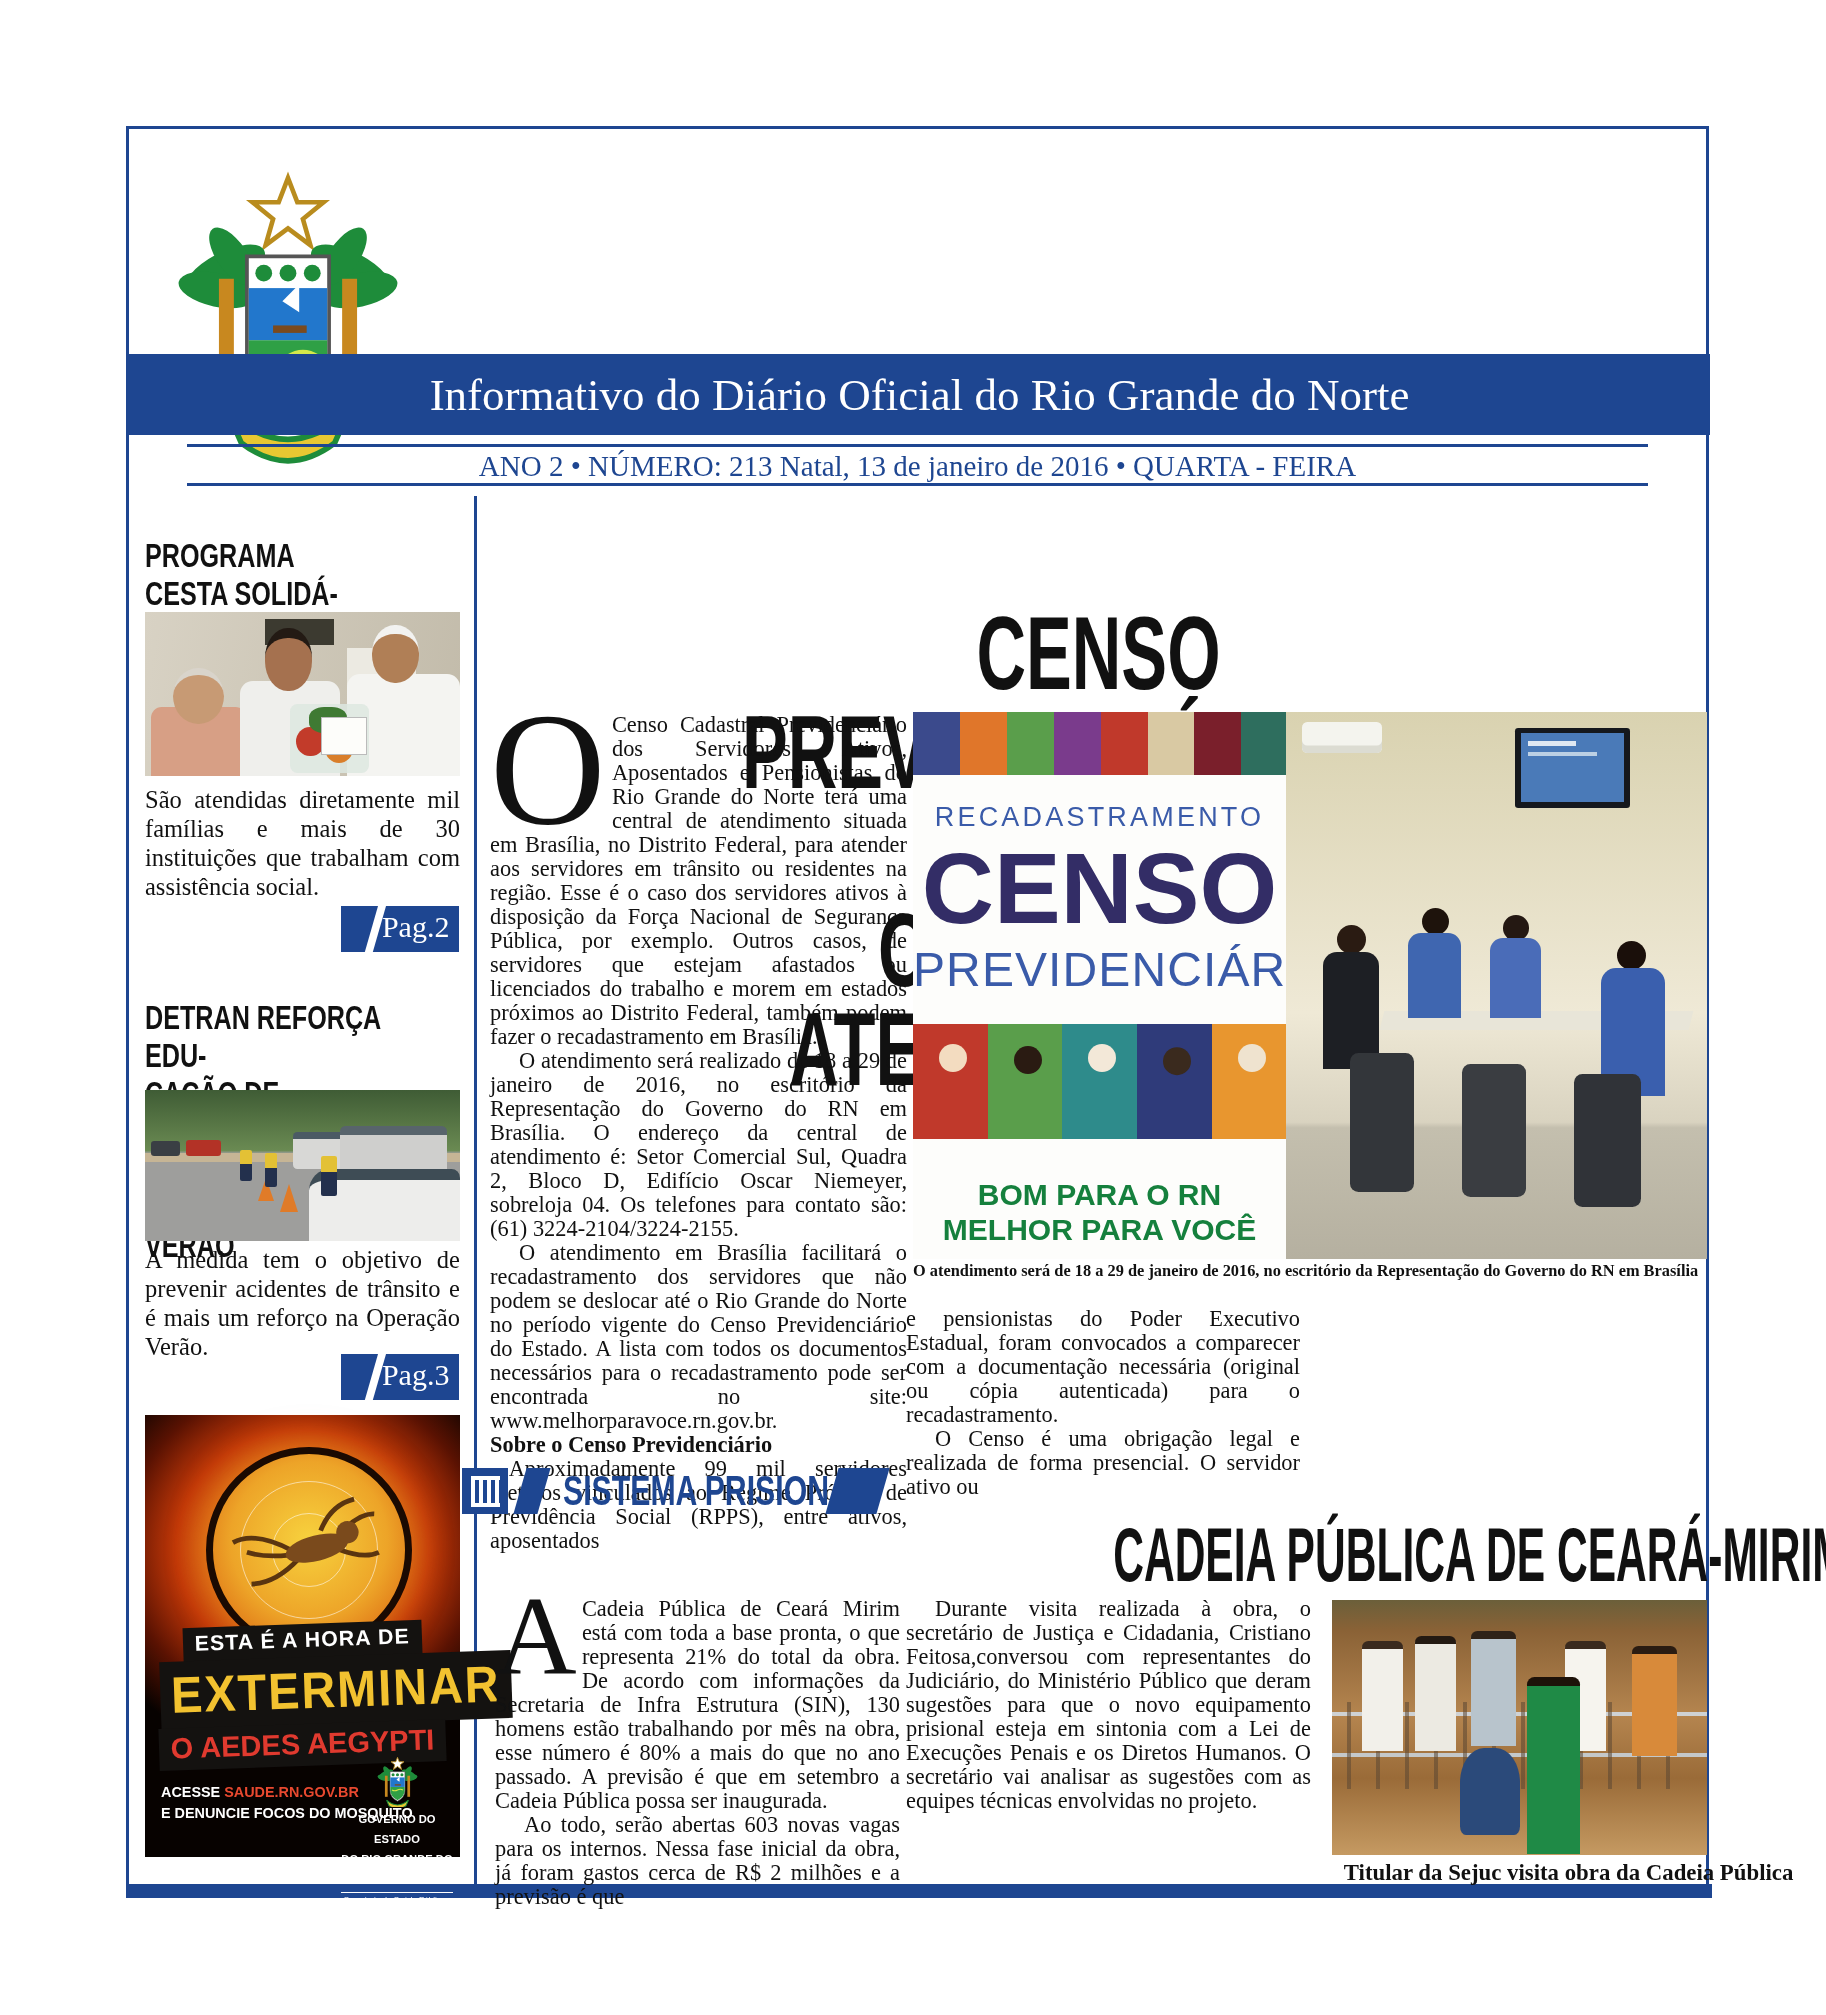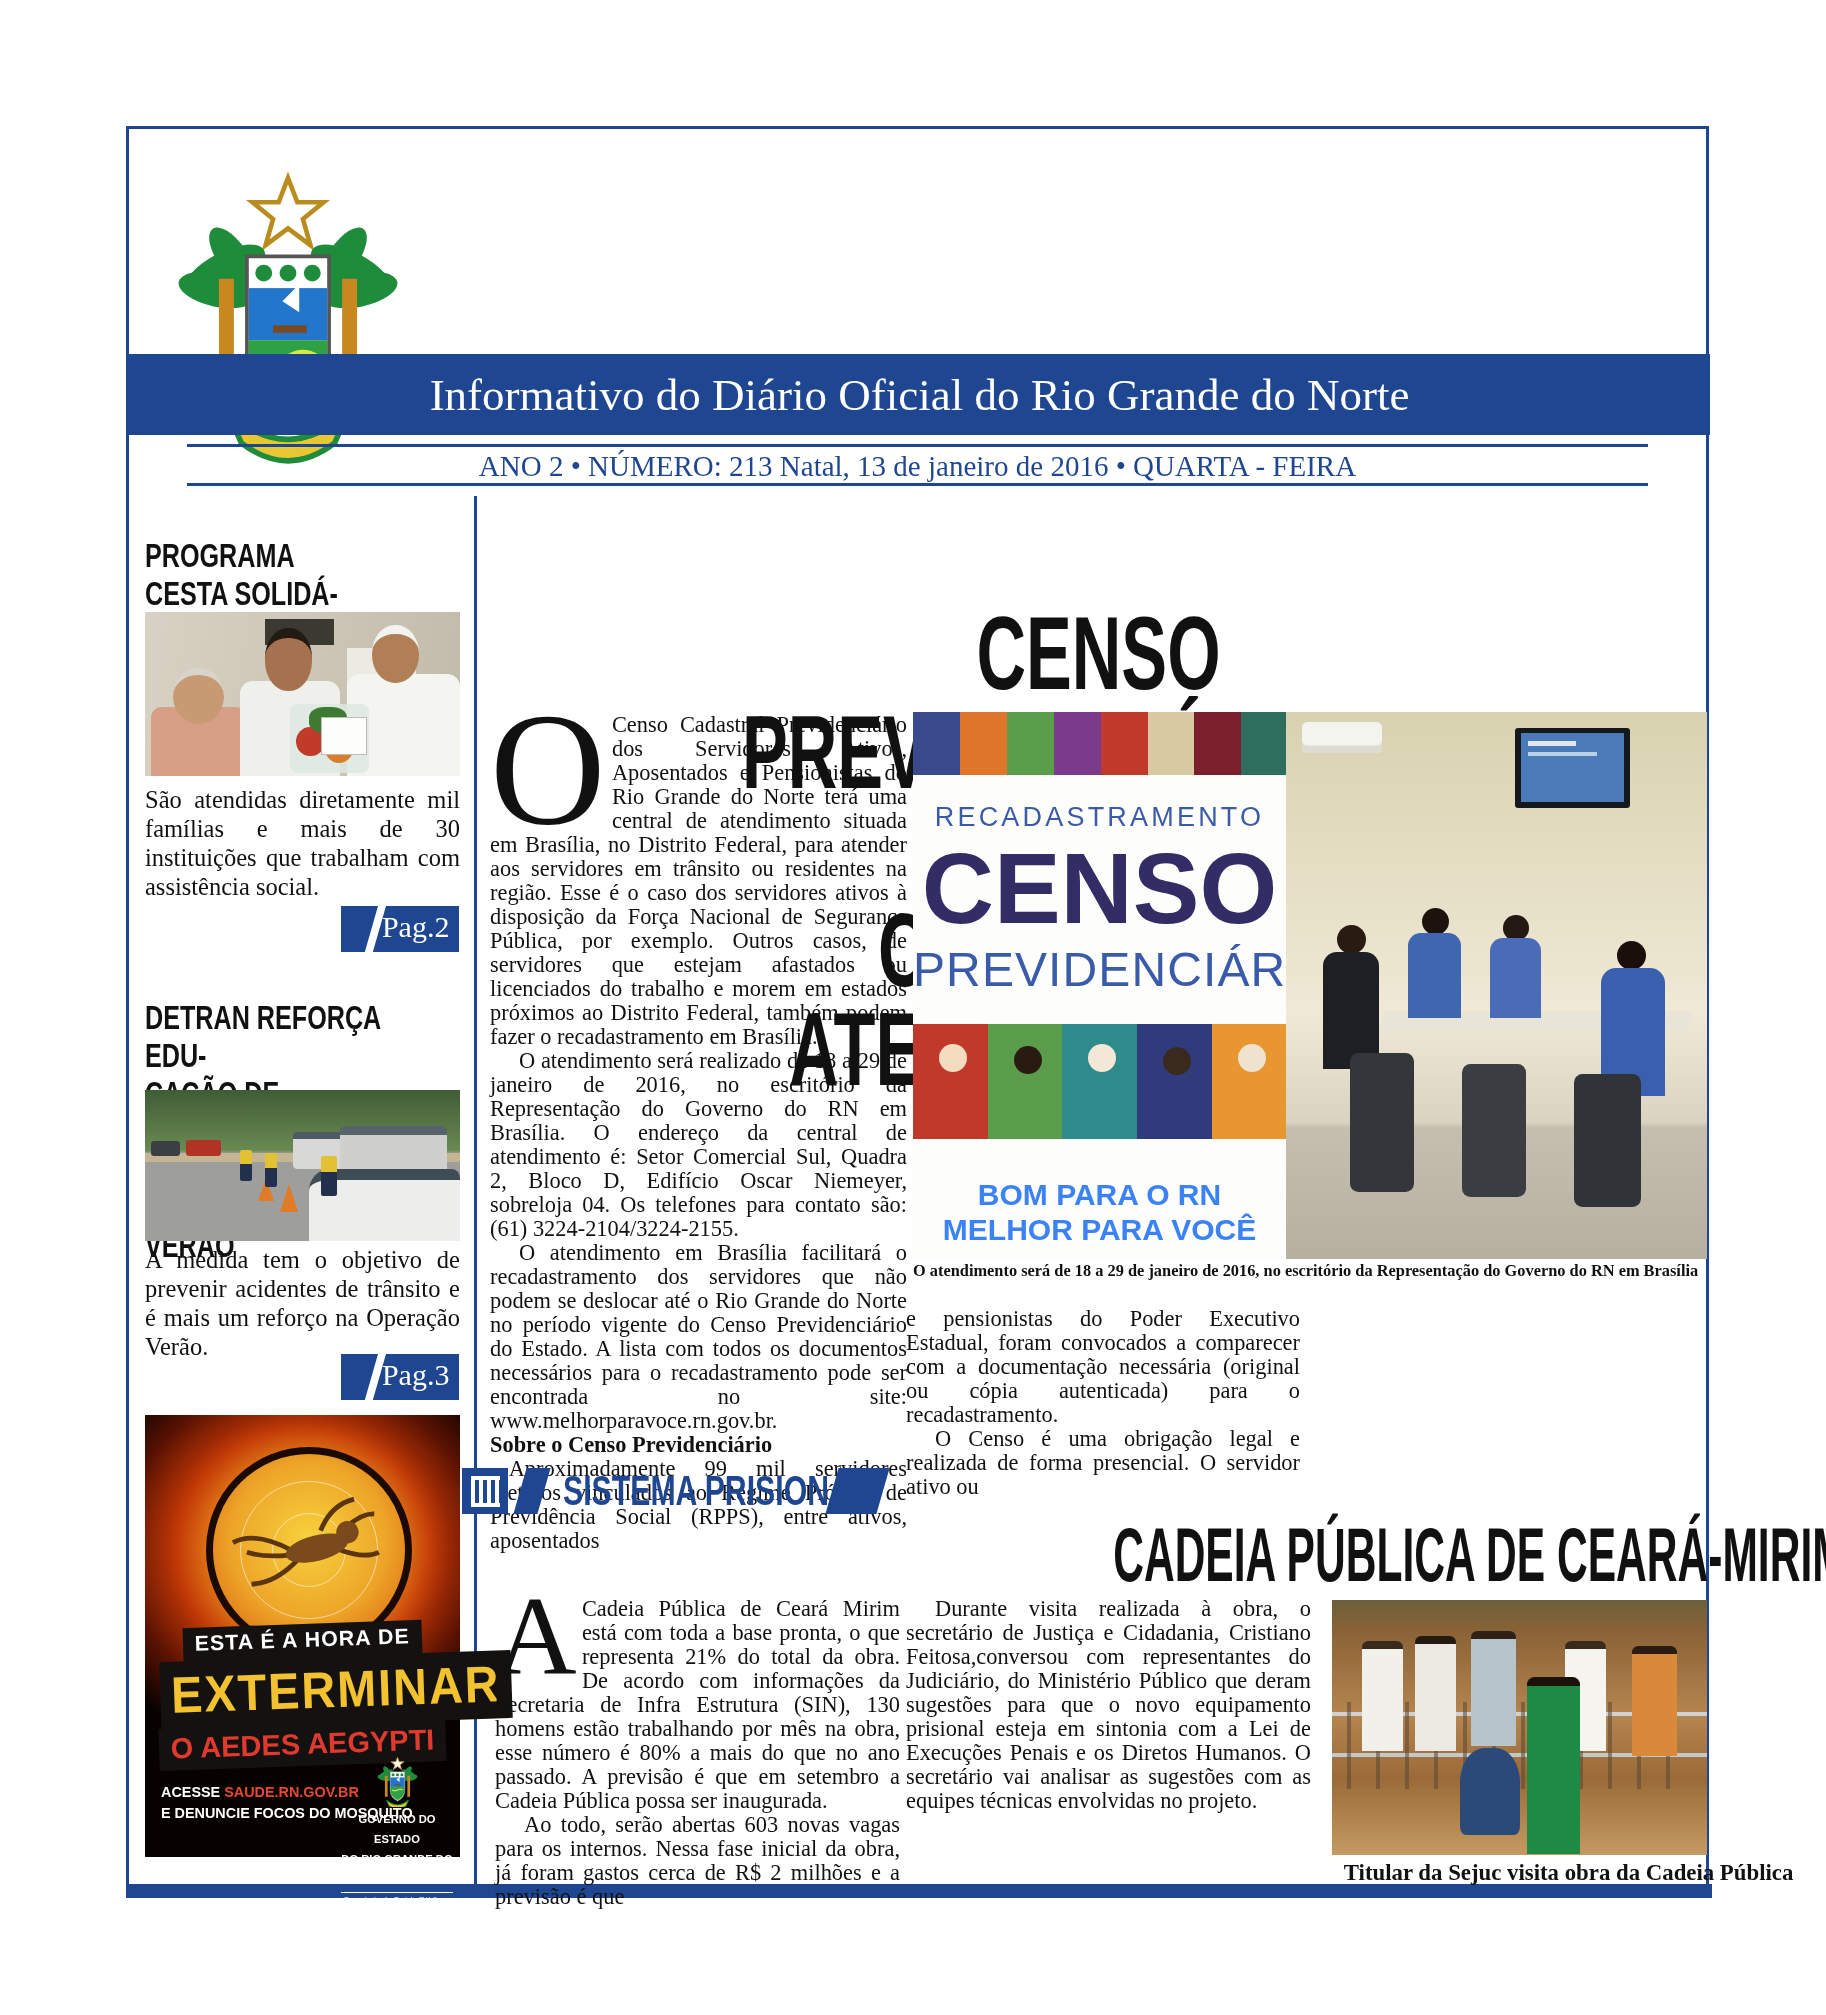--- a/index.html
+++ b/index.html
@@ -66,21 +66,21 @@
   .p3{left:1332px;top:1600px;width:375px;height:255px;background:linear-gradient(#6b5f3a 0%,#8a6236 12%,#b5854f 45%,#9a6b38 70%,#c59a62);}
   .tiles-top{left:0;top:0;width:373px;height:63px;
     background:repeating-linear-gradient(90deg,#3b4a8c 0 47px,#e0762a 47px 94px,#5a9e4b 94px 141px,#7a3b8c 141px 188px,#c0392b 188px 235px,#d9c9a3 235px 281px,#7a1f2b 281px 328px,#2e6e5e 328px 373px);}
   .tiles-mid{left:0;top:312px;width:373px;height:115px;
     background:repeating-linear-gradient(90deg,#c0392b 0 75px,#5a9e4b 75px 149px,#2e8b8b 149px 224px,#2f3b7a 224px 299px,#e8962f 299px 373px);}
   .tiles-mid i{position:absolute;top:20px;left:25.6px;width:28px;height:28px;border-radius:50%;background:#f3dcc0;
     box-shadow:75px 2.1px 0 #2a1b12,149px 0 0 #f3e8d8,224px 3.2px 0 #3a2a1e,299px 0 0 #efe3cf;}
   .poster-kicker{left:0;top:90px;width:373px;text-align:center;font-family:"Liberation Sans",sans-serif;font-size:27px;letter-spacing:3.2px;color:#3a5ba9;}
   .poster-title{left:0;top:119px;width:373px;text-align:center;font-family:"Liberation Sans",sans-serif;font-weight:bold;font-size:100px;color:#332d66;}
   .poster-sub{left:0;top:230px;width:373px;text-align:center;font-family:"Liberation Sans",sans-serif;font-size:48px;letter-spacing:1.1px;color:#3a5ba9;}
-  .poster-slogan{left:0;top:465px;width:373px;text-align:center;font-family:"Liberation Sans",sans-serif;font-weight:bold;font-size:30px;line-height:35px;color:#3b82f6;white-space:pre-line;}
+  .poster-slogan{left:0;top:465px;width:373px;text-align:center;font-family:"Liberation Sans",sans-serif;font-weight:bold;font-size:30px;line-height:35px;color:#15803d;white-space:pre-line;}
 
   
   .ad{left:145px;top:1415px;width:315px;height:442px;background:
       radial-gradient(ellipse 229px 213px at 50% 30%,#f5c63c 0%,#e8861e 28%,#c23808 55%,#5a1202 78%,#070200 100%),#070200;
       font-family:"Liberation Sans",sans-serif;}
   .ad-ring{left:61px;top:32px;width:192px;height:192px;border-radius:50%;
       background:radial-gradient(circle at 50% 45%,#f7d23e 0%,#eda428 55%,#e07818 80%,#b5540e 100%);
       border:7.5px solid #1a0a02;box-shadow:0 0 32px 5.3px rgba(240,150,30,.5);}
   .ad-ring i{position:absolute;border:1.6px solid rgba(255,255,255,.55);border-radius:50%;}
   .ad-ring i.r1{left:27px;top:27px;right:27px;bottom:27px;}

